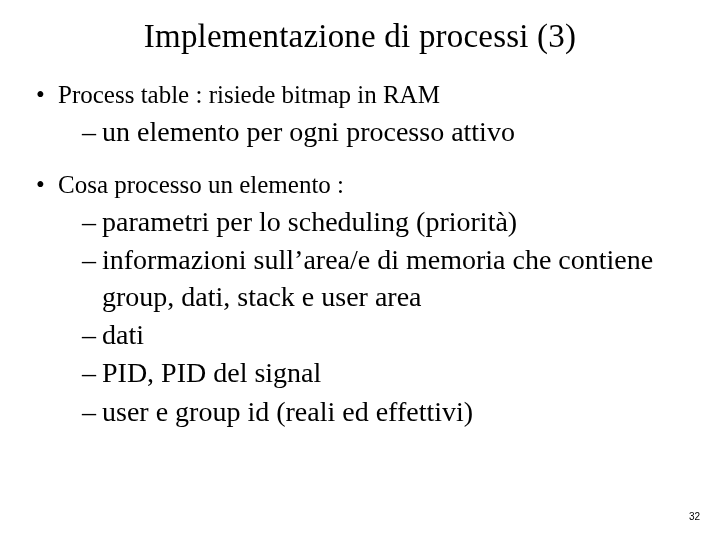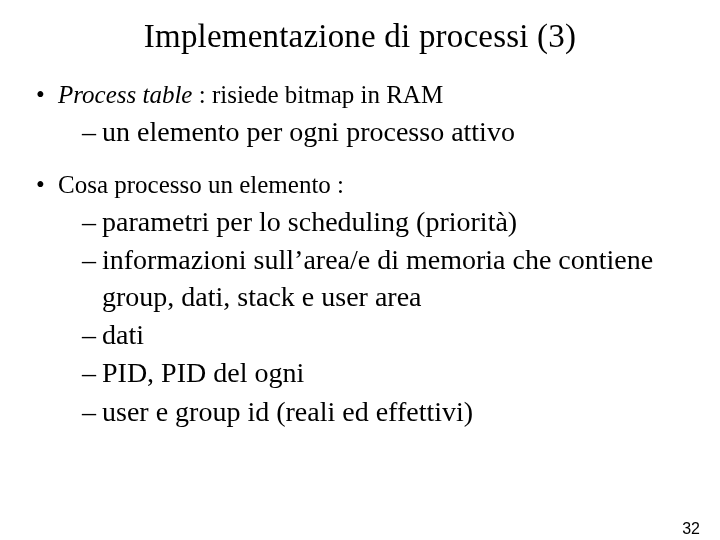--- a/index.html
+++ b/index.html
@@ -38,21 +38,21 @@
     padding-left: 22px;
     margin-bottom: 6px;
   }
   ul.lvl1 > li::before {
     content: "•";
     position: absolute;
     left: 0;
     top: 0;
     font-size: 25px;
   }
-  .italic { font-style: italic; }
+  .italic { }
   ul.lvl2 {
     margin: 4px 0 18px 0;
     padding: 0 0 0 24px;
     list-style: none;
     font-size: 28px;
     line-height: 1.3;
   }
   ul.lvl2 > li {
     position: relative;
     padding-left: 20px;
@@ -60,22 +60,22 @@
   }
   ul.lvl2 > li::before {
     content: "–";
     position: absolute;
     left: 0;
     top: 0;
   }
   .pagenum {
     position: absolute;
     right: 20px;
-    bottom: 2px;
-    font-size: 16px;
+    bottom: 18px;
+    font-size: 10px;
     font-family: Arial, sans-serif;
   }
 </style>
 </head>
 <body>
 
 <div class="slide">
 
   <h1 class="title">Implementazione di processi (3)</h1>
 
@@ -87,21 +87,21 @@
         <li>un elemento per ogni processo attivo</li>
       </ul>
     </li>
 
     <li>
       <span>Cosa processo un elemento :</span>
       <ul class="lvl2">
         <li>parametri per lo scheduling (priorità)</li>
         <li>informazioni sull’area/e di memoria che contiene group, dati, stack e user area</li>
         <li>dati</li>
-        <li>PID, PID del ogni</li>
+        <li>PID, PID del signal</li>
         <li>user e group id (reali ed effettivi)</li>
       </ul>
     </li>
 
   </ul>
 
   <div class="pagenum">32</div>
 
 </div>
 

